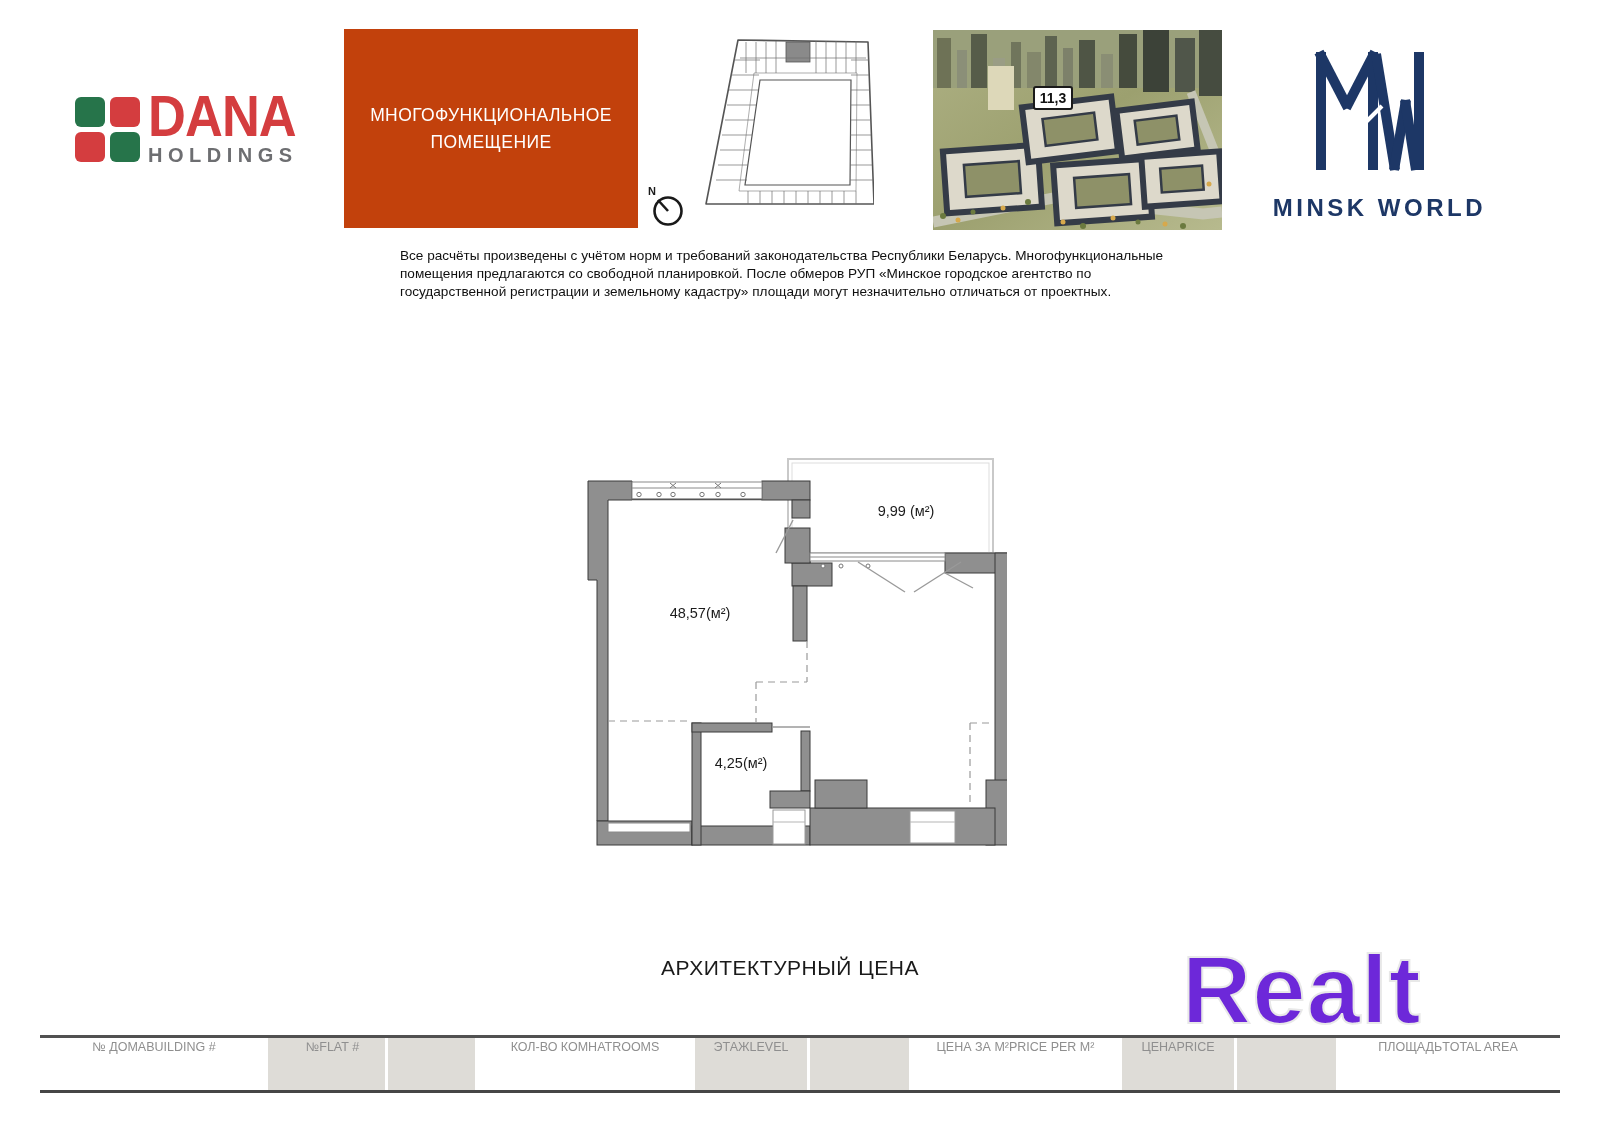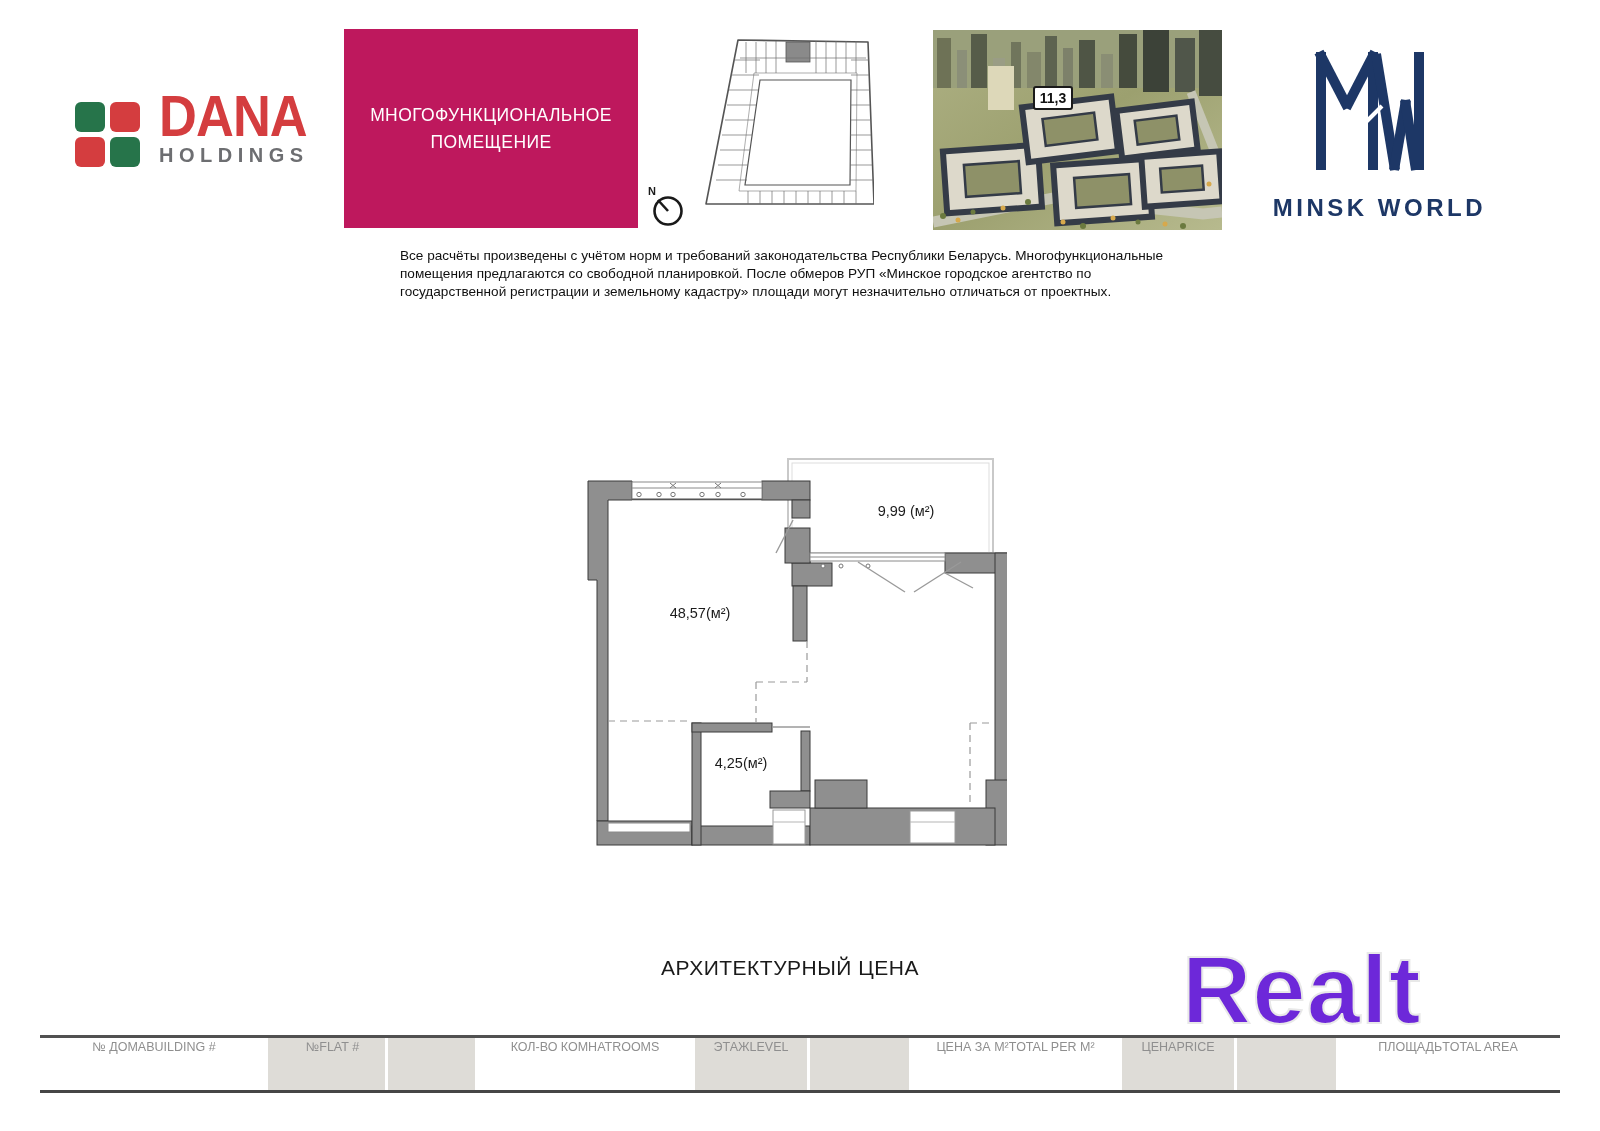--- a/index.html
+++ b/index.html
@@ -1,31 +1,31 @@
 <!DOCTYPE html>
 <html><head>
 <meta charset="utf-8">
 <style>
   html,body{margin:0;padding:0;background:#fff;}
   #page{position:relative;width:1600px;height:1131px;background:#ffffff;overflow:hidden;
         font-family:"Liberation Sans",sans-serif;}
   .abs{position:absolute;}
 
   
-  #dana-logo{left:75px;top:93px;display:flex;gap:19px;align-items:flex-end;}
+  #dana-logo{left:75px;top:93px;display:flex;gap:8px;align-items:center;}
   #dana-squares{display:grid;grid-template-columns:30px 30px;grid-template-rows:30px 30px;gap:5px;}
   #dana-squares div{border-radius:6px;}
   .sq-green{background:#26744a;} .sq-red{background:#d43d3f;}
   #dana-text{display:flex;flex-direction:column;}
   #dana-name{font-size:57px;font-weight:800;color:#d43d3f;line-height:0.82;letter-spacing:-1px;
              transform:scaleX(0.92);transform-origin:left top;}
   #dana-sub{font-size:20px;font-weight:700;color:#6d6e71;letter-spacing:5.5px;margin-top:4px;}
 
   
-  #unit-box{left:344px;top:29px;width:294px;height:199px;background:#be185d;color:#fff;
+  #unit-box{left:344px;top:29px;width:294px;height:199px;background:#c2410c;color:#fff;
             display:flex;flex-direction:column;justify-content:center;align-items:center;
             text-align:center;font-size:17.5px;line-height:1.5;letter-spacing:0.4px;}
 
   
   #mw-logo{left:1250px;top:42px;width:236px;text-align:center;}
   #mw-name{font-size:24px;font-weight:700;color:#1d3766;letter-spacing:3.5px;margin-top:8px;text-align:right;}
 
   
   #disclaimer{left:400px;top:247px;width:790px;font-size:13.6px;line-height:1.31;color:#101010;}
 
@@ -323,21 +323,21 @@
       <div>ROOMS</div>
     </div>
     <div class="fcell fgray" style="width:112px">
       <div>ЭТАЖ</div>
       <div>LEVEL</div>
     </div>
     <div class="fgap"></div>
     <div class="fcell fgray" style="width:99px"></div>
     <div class="fcell" style="width:213px">
       <div>ЦЕНА ЗА М²</div>
-      <div>TOTAL PER M²</div>
+      <div>PRICE PER M²</div>
     </div>
     <div class="fcell fgray" style="width:112px">
       <div>ЦЕНА</div>
       <div>PRICE</div>
     </div>
     <div class="fgap"></div>
     <div class="fcell fgray" style="width:99px"></div>
     <div class="fcell" style="width:224px">
       <div>ПЛОЩАДЬ</div>
       <div>TOTAL AREA</div>

